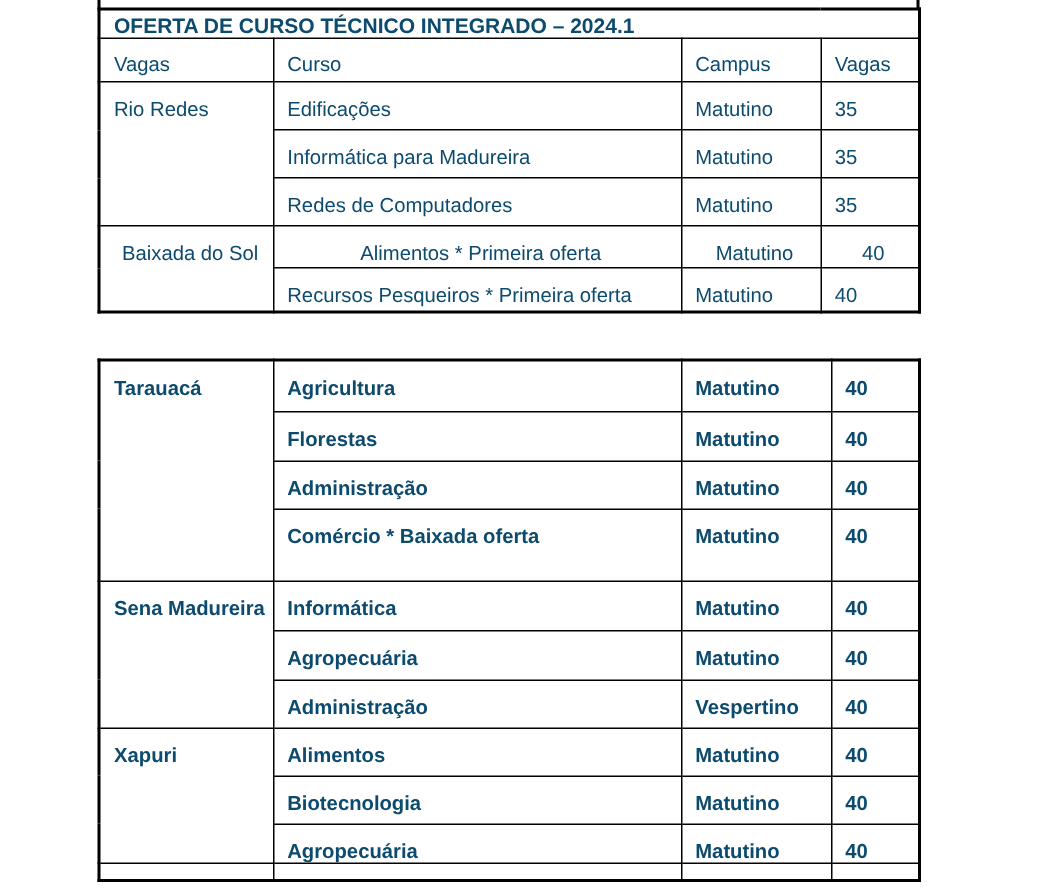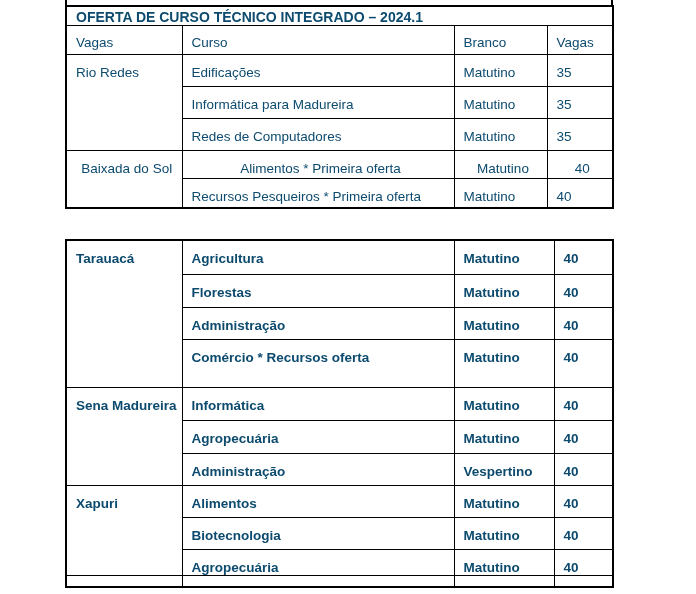--- a/index.html
+++ b/index.html
@@ -82,21 +82,21 @@
         <col class="c-turno">
         <col class="c-vagas">
     </colgroup>
     <tbody>
       <tr class="h17">
         <td class="title" colspan="4">OFERTA DE CURSO TÉCNICO INTEGRADO – 2024.1</td>
       </tr>
       <tr class="head h29">
         <td>Vagas</td>
         <td>Curso</td>
-        <td>Branco</td>
+        <td>Campus</td>
         <td>Vagas</td>
       </tr>
       <tr class="h32">
         <td rowspan="3">Rio Redes</td>
         <td>Edificações</td>
         <td>Matutino</td>
         <td>35</td>
       </tr>
       <tr class="h32">
         <td>Informática para Madureira</td>
@@ -140,21 +140,21 @@
         <td>Florestas</td>
         <td>Matutino</td>
         <td>40</td>
       </tr>
       <tr class="h32">
         <td>Administração</td>
         <td>Matutino</td>
         <td>40</td>
       </tr>
       <tr class="h48">
-        <td>Comércio * Recursos oferta</td>
+        <td>Comércio * Baixada oferta</td>
         <td>Matutino</td>
         <td>40</td>
       </tr>
       <tr class="h33">
         <td rowspan="3">Sena Madureira</td>
         <td>Informática</td>
         <td>Matutino</td>
         <td>40</td>
       </tr>
       <tr class="h33">

